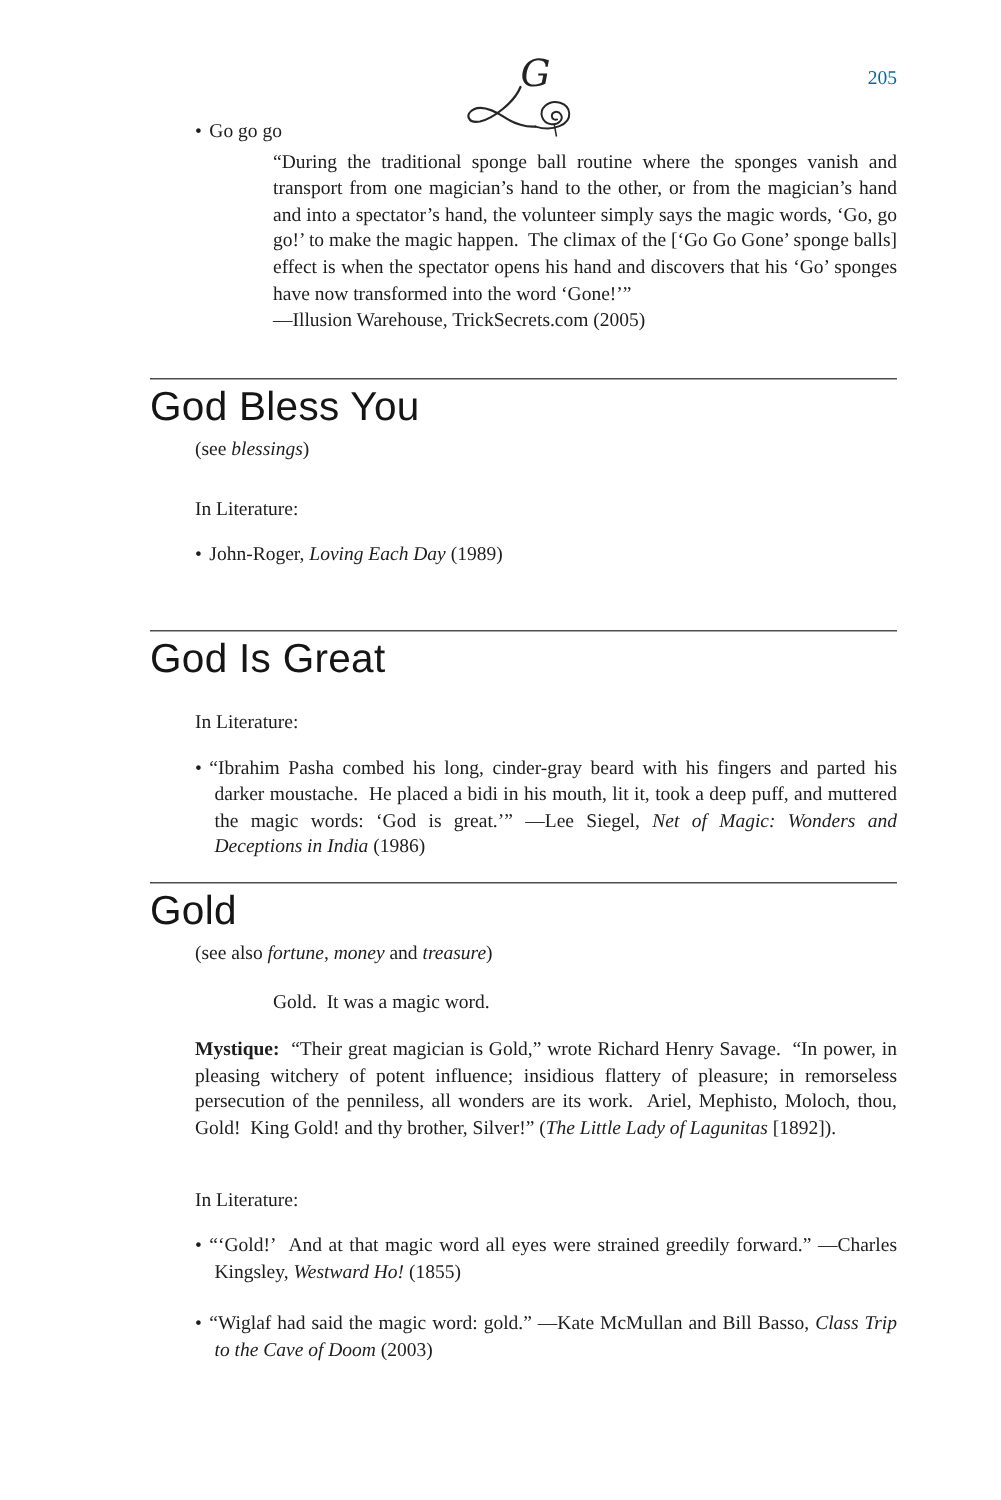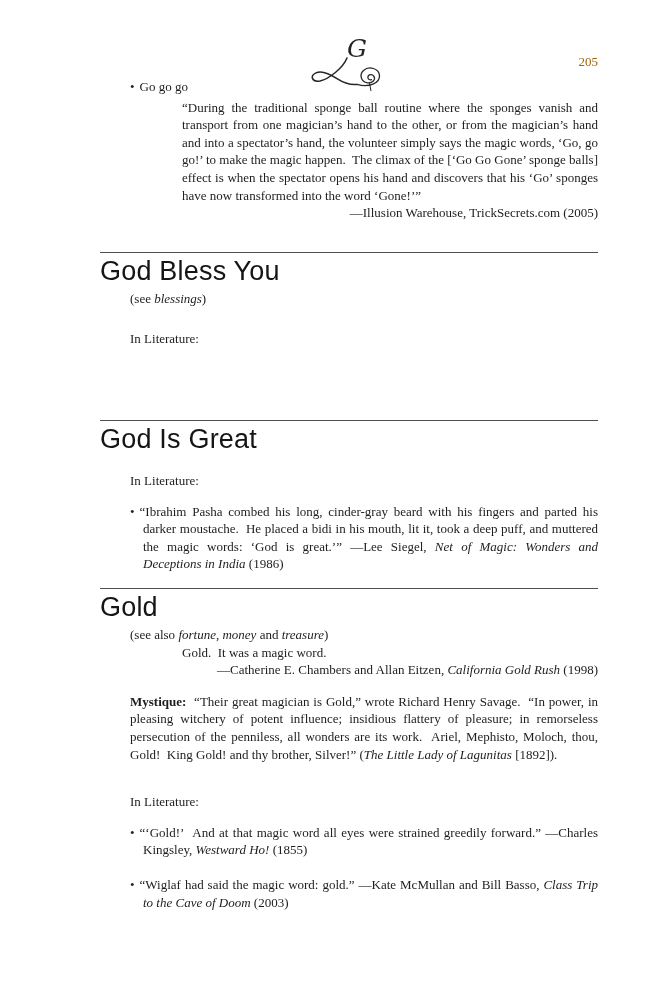--- a/index.html
+++ b/index.html
@@ -4,21 +4,21 @@
 <style>
   html, body { margin: 0; padding: 0; }
   body {
     width: 667px; height: 1000px; background: #ffffff;
     font-family: "Liberation Serif", serif; color: #1d1d1d;
     overflow: hidden;
   }
   .sheet { position: relative; width: 667px; height: 1000px; background: #fff; }
   .pagenum {
     position: absolute; top: 44px; right: 69px;
-    font-size: 13px; color: #a16207; margin-top: 10px;
+    font-size: 13px; color: #0369a1;
   }
   .ornament { position: absolute; top: 34px; left: 299px; }
   .abs { position: absolute; left: 100px; width: 498px; }
   .bt { font-size: 13px; line-height: 17.6px; }
   .just { text-align: justify; }
   .ind { margin-left: 30px; }
   .qind { margin-left: 82px; }
   .li { padding-left: 13px; text-indent: -13px; }
   .mk { margin-right: 5px; }
   .i { font-style: italic; }
@@ -27,26 +27,26 @@
   .heading {
     font-family: "Liberation Sans", sans-serif;
     font-size: 27px; line-height: 30px; font-weight: 400;
     letter-spacing: 0.2px; color: #151515; margin-top: 3px;
   }
   .crossref { margin-top: 4px; }
   .litlabel { font-weight: normal; }
   .mt22 { margin-top: 22px; }
   .mt18 { margin-top: 18px; }
   .mt30 { margin-top: 30px; }
-  .mt15 { }
+  .mt15 { margin-top: 15px; }
   .mt14 { margin-top: 14px; }
   .mt13 { margin-top: 13px; }
   .mt17 { margin-top: 17px; }
   .mt3  { margin-top: 3px; }
-  .quote-attr { text-align: right; }
+  .quote-attr { text-align: left; }
 </style>
 </head>
 <body>
 
 <div class="sheet">
 
   <div class="pagenum">205</div>
 
   <svg class="ornament" width="92" height="58" viewBox="0 0 92 58">
     <text x="48" y="23" font-size="25" font-style="italic" font-family="DejaVu Serif, serif" fill="#232323">G</text>
@@ -60,35 +60,37 @@
       <span class="mk">•</span><span>Go go go</span>
     </div>
     <div class="bt just qind mt3"><span>“During the traditional sponge ball routine where the sponges vanish and transport from one magician’s hand to the other, or from the magician’s hand and into a spectator’s hand, the volunteer simply says the magic words, ‘Go, go go!’ to make the magic happen.&nbsp; The climax of the [‘Go Go Gone’ sponge balls] effect is when the spectator opens his hand and discov­ers that his ‘Go’ sponges have now transformed into the word ‘Gone!’”</span></div>
     <div class="bt qind quote-attr"><span>—Illusion Warehouse, TrickSecrets.com (2005)</span></div>
   </div>
 
   <div class="abs section" style="top:252px">
     <div class="heading">God Bless You</div>
     <div class="bt ind crossref"><span>(see </span><span class="i">blessings</span><span>)</span></div>
     <div class="bt ind litlabel mt22">In Literature:</div>
+    <div class="bt just li ind mt13">
+      <span class="mk">•</span><span><span>John-Roger, </span><span class="i">Loving Each Day</span><span> (1989)</span></span>
+    </div>
   </div>
 
   <div class="abs section" style="top:420px">
     <div class="heading">God Is Great</div>
     <div class="bt ind litlabel mt18">In Literature:</div>
     <div class="bt just li ind mt13">
       <span class="mk">•</span><span><span>“Ibrahim Pasha combed his long, cinder-gray beard with his fingers and parted his darker moustache.&nbsp; He placed a bidi in his mouth, lit it, took a deep puff, and muttered the magic words: ‘God is great.’” —Lee Siegel, </span><span class="i">Net of Magic: Wonders and Deceptions in India</span><span> (1986)</span></span>
     </div>
   </div>
 
   <div class="abs section" style="top:588px">
     <div class="heading">Gold</div>
     <div class="bt ind crossref"><span>(see also </span><span class="i">fortune</span><span>, </span><span class="i">money</span><span> and </span><span class="i">treasure</span><span>)</span></div>
     <div class="bt qind mt15"><span>Gold.&nbsp; It was a magic word.</span></div>
-    <div class="bt qind quote-attr"><span>—Catherine E. Chambers and Allan Eitzen, </span><span class="i">California Gold Rush</span><span> (1998)</span></div>
     <div class="bt just ind mt14"><span class="b">Mystique:</span><span>&nbsp; “Their great magician is Gold,” wrote Richard Henry Savage.&nbsp; “In power, in pleasing witchery of potent influence; insidious flattery of plea­sure; in remorseless persecution of the penniless, all wonders are its work.&nbsp; Ariel, Mephisto, Moloch, thou, Gold!&nbsp; King Gold! and thy brother, Silver!” (</span><span class="i">The Little Lady of Lagunitas</span><span> [1892]).</span></div>
     <div class="bt ind litlabel mt30">In Literature:</div>
     <div class="bt just li ind mt13">
       <span class="mk">•</span><span><span>“‘Gold!’&nbsp; And at that magic word all eyes were strained greedily forward.” —Charles Kingsley, </span><span class="i">Westward Ho!</span><span> (1855)</span></span>
     </div>
     <div class="bt just li ind mt17">
       <span class="mk">•</span><span><span>“Wiglaf had said the magic word: gold.” —Kate McMullan and Bill Basso, </span><span class="i">Class Trip to the Cave of Doom</span><span> (2003)</span></span>
     </div>
   </div>
 

